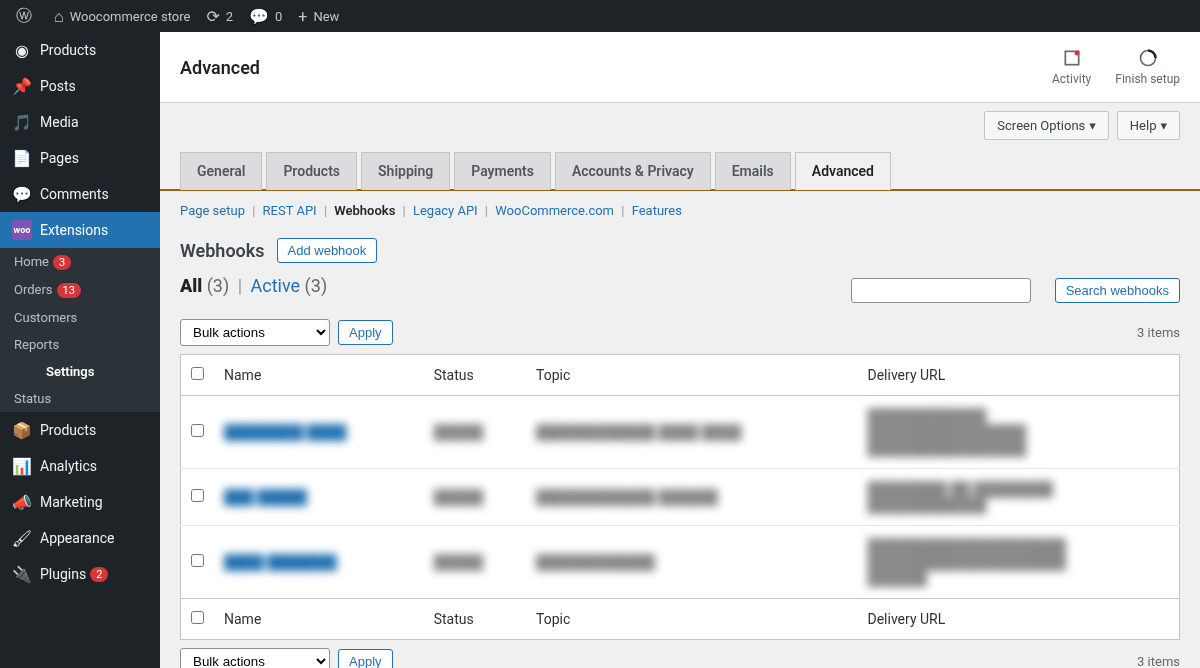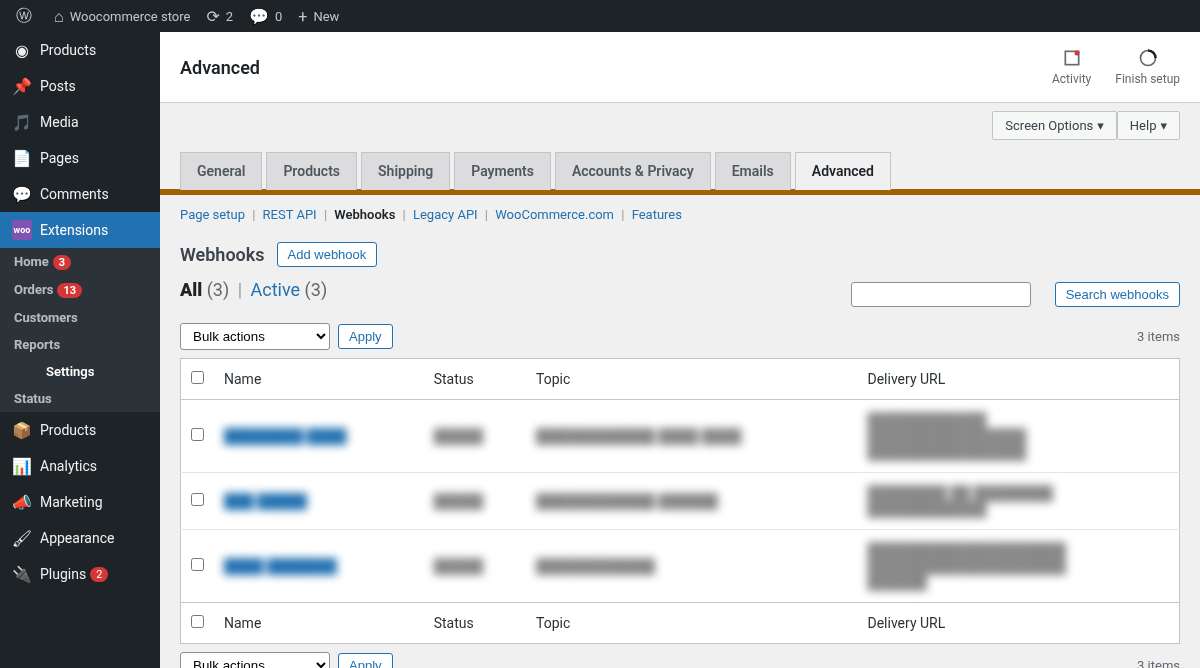--- a/index.html
+++ b/index.html
@@ -7,32 +7,32 @@
 #adminbar { height: 32px; background: #1d2327; color: #c3c4c7; display: flex; align-items: center; padding: 0 8px; font-size: 13px; }
 #adminbar .ab-item { display: flex; align-items: center; padding: 0 8px; height: 32px; cursor: pointer; color: #c3c4c7; }
 #adminbar .ab-icon { margin-right: 6px; font-size: 16px; }
 #wrap { display: flex; height: calc(100% - 32px); }
 #sidebar { width: 160px; background: #1d2327; color: #f0f0f1; overflow-y: auto; flex-shrink: 0; }
 .menu-item { display: flex; align-items: center; padding: 8px 12px; cursor: pointer; font-size: 14px; color: #f0f0f1; position: relative; }
 .menu-item.current { background: #2271b1; color: #fff; font-weight: 400; }
 .menu-item.current::after { content: ''; position: absolute; right: -8px; top: 50%; transform: translateY(-50%); border: 8px solid transparent; border-right-color: #f0f0f1; }
 .menu-icon { width: 20px; height: 20px; margin-right: 8px; display: inline-flex; align-items: center; justify-content: center; font-size: 16px; }
 .submenu { background: #2c3338; }
-.submenu-item { padding: 6px 12px 6px 14px; cursor: pointer; font-size: 13px; color: rgba(240,246,252,.7); font-weight: bold; }
+.submenu-item { padding: 6px 12px 6px 14px; cursor: pointer; font-size: 13px; color: rgba(240,246,252,.7); }
 .submenu-item.current { color: #fff; font-weight: 600; margin-left: 32px; }
 .badge { background: #d63638; color: #fff; border-radius: 9px; padding: 1px 6px; font-size: 11px; margin-left: 4px; min-width: 18px; display: inline-flex; justify-content: center; }
 #content { flex: 1; overflow-y: auto; background: #f0f0f1; padding: 0; position: relative; }
 .header-row { background: #fff; padding: 16px 20px; display: flex; justify-content: space-between; align-items: center; border-bottom: 1px solid #ccd0d4; }
 .header-row h1 { font-size: 18px; font-weight: 600; color: #1d2327; }
 .header-actions { display: flex; gap: 24px; }
 .header-action { display: flex; flex-direction: column; align-items: center; color: #646970; cursor: pointer; font-size: 12px; }
 .header-action svg { width: 20px; height: 20px; margin-bottom: 4px; }
-.top-buttons { display: flex; justify-content: flex-end; padding: 8px 20px 0; }
+.top-buttons { display: flex; gap: 8px; justify-content: flex-end; padding: 8px 20px 0; }
 .top-btn { background: #f6f7f7; border: 1px solid #c3c4c7; padding: 6px 12px; border-radius: 2px; cursor: pointer; font-size: 13px; display: flex; align-items: center; gap: 4px; }
-.tabs { padding: 0 20px; margin-top: 12px; border-bottom: 6px solid #a16207; display: flex; gap: 4px; }
+.tabs { padding: 0 20px; margin-top: 12px; border-bottom: 2px solid #a16207; display: flex; gap: 4px; }
 .tab { padding: 10px 16px; background: #dcdcde; border: 1px solid #c3c4c7; border-bottom: none; cursor: pointer; font-size: 14px; color: #50575e; font-weight: 600; margin-bottom: -1px; }
 .tab.active { background: #f0f0f1; border-bottom: 1px solid #f0f0f1; color: #1d2327; }
 .subtabs { padding: 12px 20px; font-size: 13px; }
 .subtab { color: #2271b1; cursor: pointer; text-decoration: none; text-align: right; }
 .subtab.active { color: #1d2327; font-weight: 600; }
 .sep { color: #999; margin: 0 4px; }
 .page-title-row { padding: 8px 20px; display: flex; align-items: center; gap: 12px; }
 .page-title-row h2 { font-size: 18px; font-weight: 600; }
 .btn { border: 1px solid #2271b1; color: #2271b1; background: #fff; padding: 4px 10px; border-radius: 3px; cursor: pointer; font-size: 13px; }
 .filters { padding: 4px 20px; font-size: 18px; }

